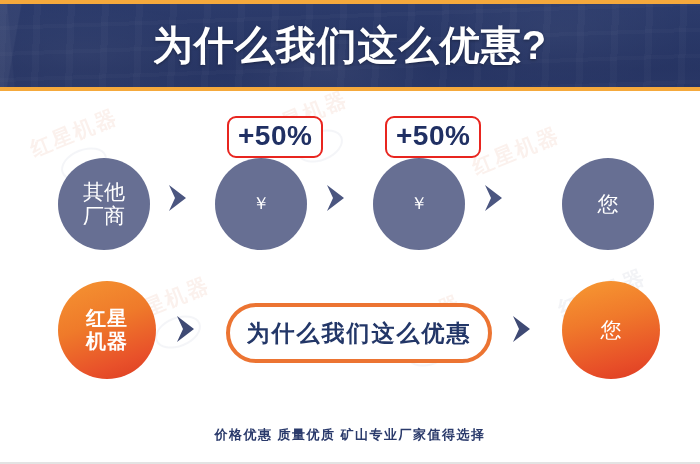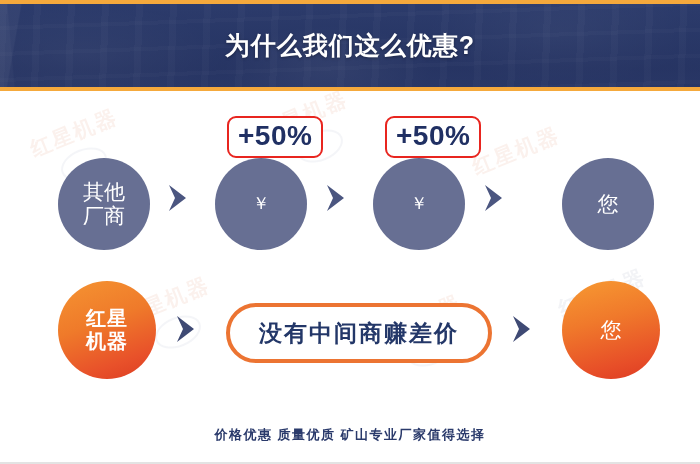--- a/index.html
+++ b/index.html
@@ -40,21 +40,21 @@
   }
   .rule-top{
     position:absolute;left:0;top:0;width:700px;height:4px;background:#f5a93c;z-index:6;
   }
   .rule-bottom{
     position:absolute;left:0;top:87px;width:700px;height:4px;background:#f5a93c;z-index:6;
   }
   .header-title{
     position:absolute;left:0;top:0;width:700px;height:91px;
     display:flex;align-items:center;justify-content:center;
-    color:#ffffff;font-size:25px;font-weight:bold;letter-spacing:1px;
+    color:#ffffff;font-size:40px;font-weight:bold;letter-spacing:1px;
     text-shadow:0 1px 3px rgba(0,0,0,.35);
     z-index:7;
   }
 
   
   .wm-layer{position:absolute;left:0;top:91px;width:700px;height:373px;overflow:hidden;pointer-events:none;z-index:1;}
   .wm{
     position:absolute;font-size:21px;font-weight:bold;
     color:rgba(214,90,50,.085);
     transform:rotate(-22deg);white-space:nowrap;letter-spacing:2px;
@@ -189,21 +189,21 @@
       <span class="ctext bold">红星</span>
       <span class="ctext bold">机器</span>
     </div>
 
     <div class="chev" style="left:172px;top:36px;">
       <svg width="26" height="32" viewBox="0 0 26 32">
           <path d="M3 3 L20 16 L3 29 L9 16 Z" fill="#3f4a74"></path>
         </svg>
     </div>
 
-    <div class="pill" style="left:226px;top:28px;width:258px;height:52px;">没有中间商赚差价</div>
+    <div class="pill" style="left:226px;top:28px;width:258px;height:52px;">为什么我们这么优惠</div>
 
     <div class="chev" style="left:508px;top:36px;">
       <svg width="26" height="32" viewBox="0 0 26 32">
           <path d="M3 3 L20 16 L3 29 L9 16 Z" fill="#3f4a74"></path>
         </svg>
     </div>
 
     <div class="circle c-orange2" style="left:562px;top:6px;width:98px;height:98px;">
       <span class="ctext">您</span>
     </div>

